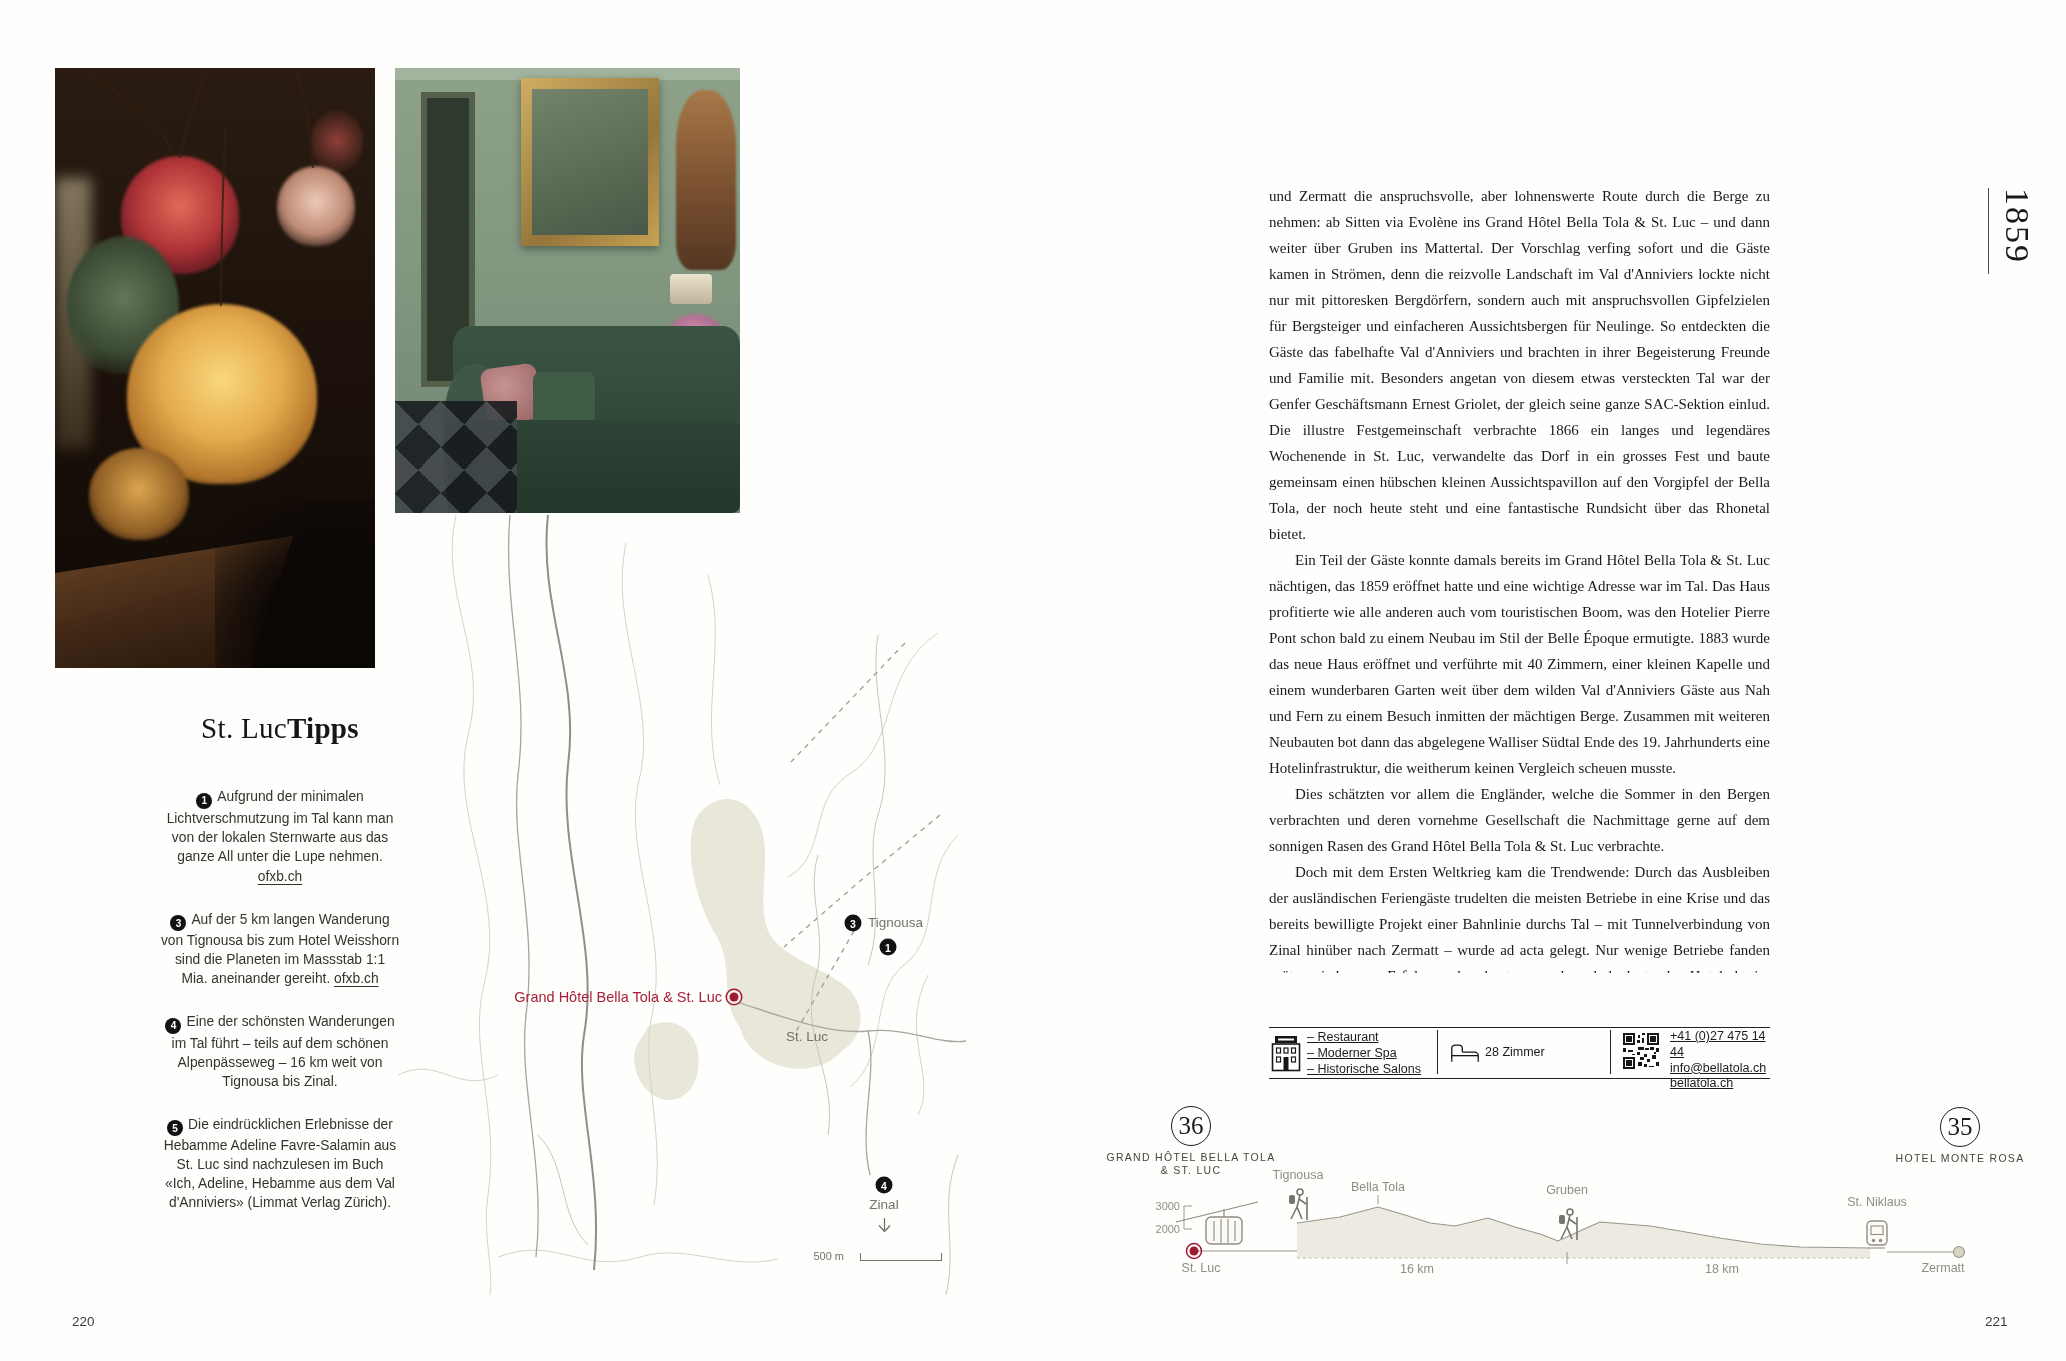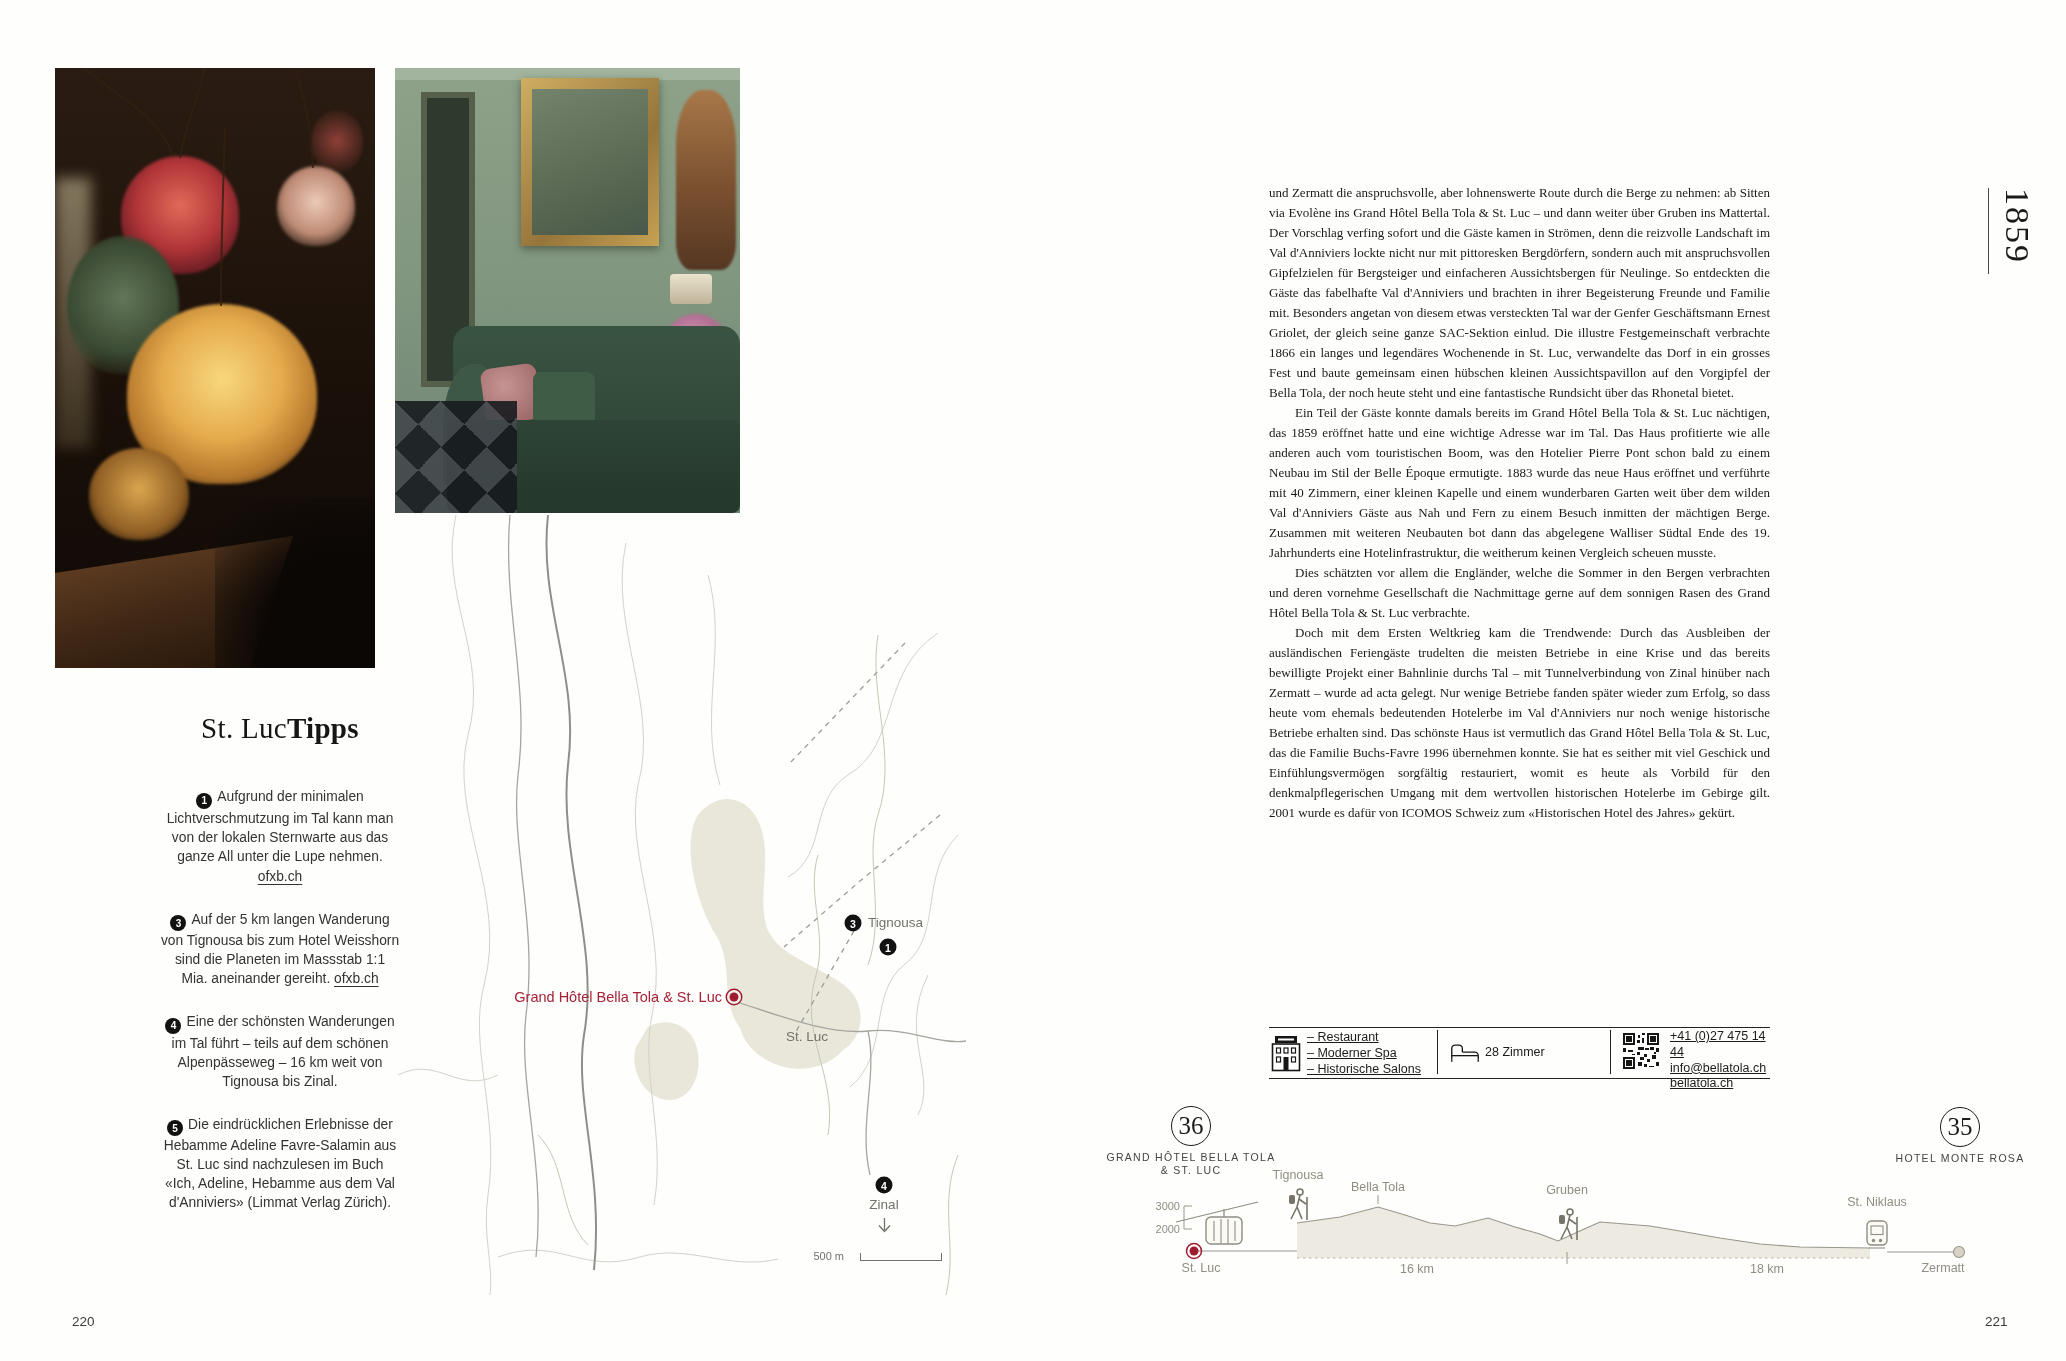--- a/index.html
+++ b/index.html
@@ -88,21 +88,21 @@
   #map-hotel-label { position:absolute; right:246px; top:474px; font-size:14.5px;
     color:#a72138; white-space:nowrap; }
   .ringdot { position:absolute; width:9px; height:9px; border-radius:50%; background:#9e1b32;
     box-shadow:0 0 0 2.5px #f3f1e9, 0 0 0 4px #9e1b32; transform:translate(-50%,-50%); }
   #map-scalebar { position:absolute; left:462px; top:738px; width:82px; height:8px;
     border-bottom:1px solid #72726b; border-left:1px solid #72726b; border-right:1px solid #72726b; }
   #map-scale-label { position:absolute; right:124px; top:735px; font-size:11px; color:#72726b; }
 
   
   #body-text { left:1269px; top:183px; width:501px; height:790px; overflow:hidden;
-    font-family:"Liberation Serif", serif; font-size:13px; line-height:20px;
+    font-family:"Liberation Serif", serif; font-size:15px; line-height:26px;
     text-align:justify; color:#191919; }
   #body-text p.indent { text-indent:26px; }
   #year-marker { left:1988px; top:188px; writing-mode:vertical-rl; text-orientation:mixed;
     font-family:"Liberation Serif", serif; font-size:34px; color:#1a1a1a; letter-spacing:2px;
     border-left:1.5px solid #4a4a4a; padding-left:9px; height:86px; }
 
   
   #info-bar { left:1269px; top:1020px; width:501px; height:62px; }
   #info-bar > div { position:absolute; }
   .rule { left:0; width:501px; height:1px; background:#222; }
@@ -397,18 +397,18 @@
 
     <div class="axis-label" style="left:20px; top:100px;">3000</div>
     <div class="axis-label" style="left:20px; top:123px;">2000</div>
     <div class="chart-label" style="left:81px; top:161px;">St. Luc</div>
     <div class="chart-label" style="left:178px; top:68px;">Tignousa</div>
     <div class="chart-label" style="left:258px; top:80px;">Bella Tola</div>
     <div class="chart-label" style="left:447px; top:83px;">Gruben</div>
     <div class="chart-label" style="left:757px; top:95px;">St. Niklaus</div>
     <div class="chart-label" style="left:823px; top:161px;">Zermatt</div>
     <div class="chart-label" style="left:297px; top:162px;">16 km</div>
-    <div class="chart-label" style="left:602px; top:162px;margin-left:45px;">18 km</div>
+    <div class="chart-label" style="left:602px; top:162px;">18 km</div>
   </div>
 
   <div class="pagenum" style="left:1985px; top:1314px;">221</div>
 
 </div>
 
 </body></html>

